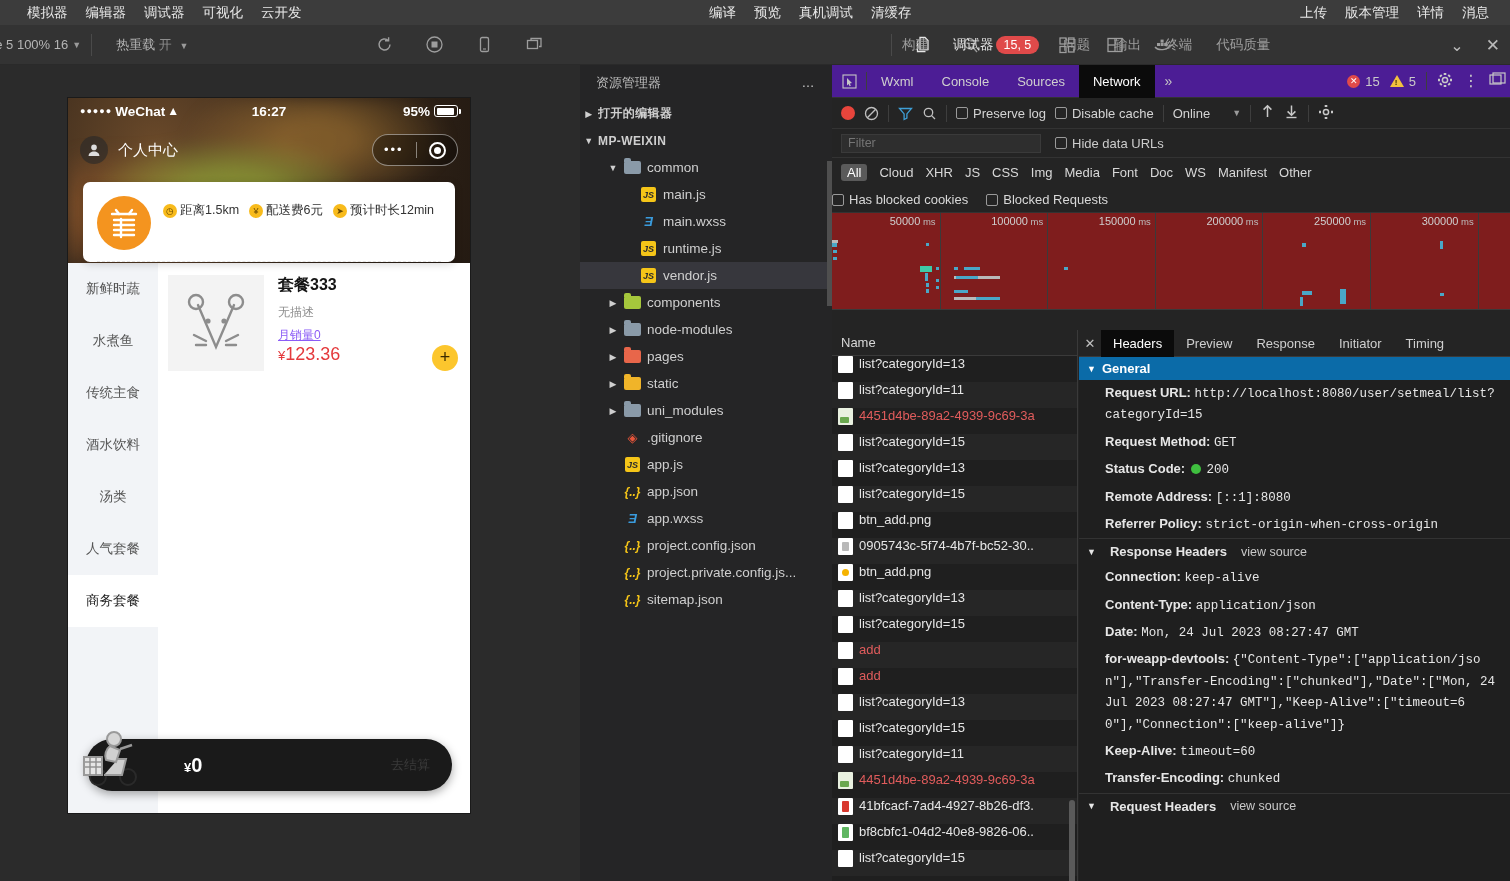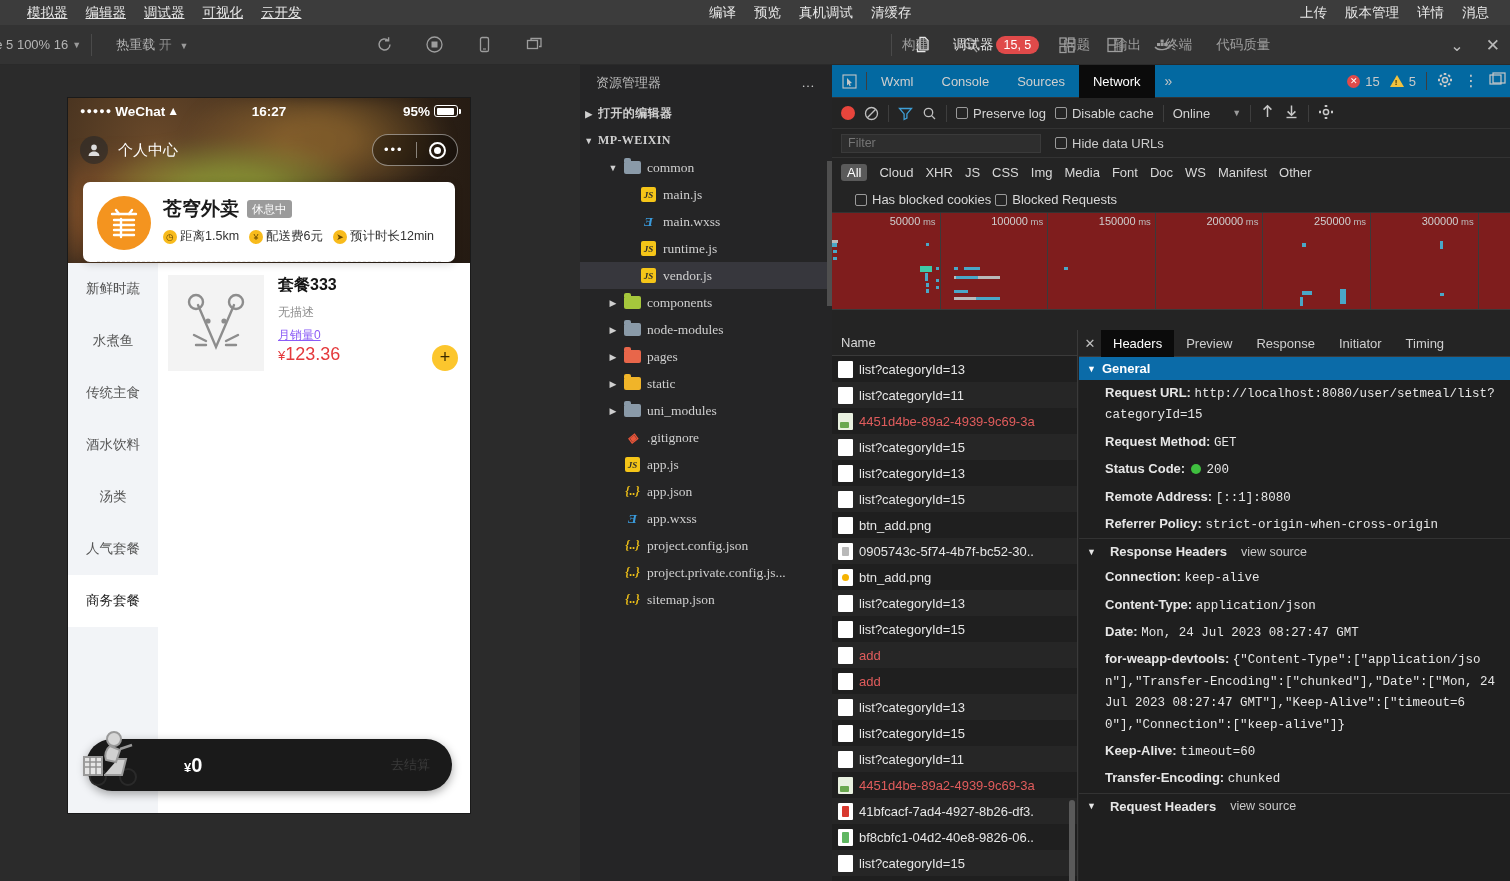--- a/index.html
+++ b/index.html
@@ -8,21 +8,21 @@
     background:#1e1e1e;
     font-family:"Liberation Sans","DejaVu Sans",sans-serif;
     font-size:13px; color:#cccccc;
   }
   .app { position:relative; width:1510px; height:881px; }
 
   
   .menubar {
     position:absolute; left:0; top:0; width:1510px; height:25px;
     background:#3c3c3c; display:flex; align-items:center;
-    color:#e8e8e8; font-size:13.5px;text-decoration:underline;
+    color:#e8e8e8; font-size:13.5px;
   }
   .menubar .mgroup { display:flex; align-items:center; }
   .menubar .mitem { padding:0 9px; white-space:nowrap; cursor:default; line-height:25px; }
   .mg-left { margin-left:18px; }
   .mg-center { position:absolute; left:700px; }
   .mg-right { position:absolute; right:12px; }
 
   
   .toolbar {
     position:absolute; left:0; top:25px; width:1510px; height:40px;
@@ -145,21 +145,21 @@
     position:absolute; left:18px; bottom:22px; width:366px; height:52px;
     background:#1a1a1a; border-radius:26px; display:flex; align-items:center;
     z-index:8; box-shadow:0 3px 10px rgba(0,0,0,.35);
   }
   .cart-ic { position:absolute; left:-10px; top:-18px; width:74px; height:72px; }
   .cart-total { margin-left:98px; color:#fff; font-size:20px; font-weight:bold; }
   .cart-total .yen { font-size:13px; }
   .cart-go { margin-left:auto; margin-right:22px; color:#3a3a3a; font-size:13px; }
 
   
-  .explorer { position:absolute; left:580px; top:65px; width:252px; height:816px; background:#252526;font-family:Liberation Serif, serif; }
+  .explorer { position:absolute; left:580px; top:65px; width:252px; height:816px; background:#252526; }
   .ex-head { height:35px; display:flex; align-items:center; padding:0 16px; color:#bbbbbb; font-size:13px; }
   .ex-head .dots { margin-left:auto; letter-spacing:1.5px; color:#cccccc; }
   .ex-row { height:27px; display:flex; align-items:center; font-size:13.5px; color:#cfcfcf; padding-right:6px; white-space:nowrap; }
   .ex-row.sect { font-weight:bold; font-size:12px; letter-spacing:.4px; }
   .ex-row.selected { background:#37373d; }
   .tw { width:18px; display:flex; align-items:center; justify-content:center; color:#cfcfcf; font-size:9px; flex:0 0 auto; }
   .fic { width:21px; display:flex; align-items:center; justify-content:center; flex:0 0 auto; margin-right:4px; }
   .ex-label { overflow:hidden; text-overflow:ellipsis; }
   .ex-scroll { position:absolute; right:0; top:96px; width:5px; height:145px; background:#4f4f4f; }
 
@@ -167,21 +167,21 @@
   .gi { font-size:9px; font-weight:bold; width:15px; height:15px; display:flex; align-items:center; justify-content:center; border-radius:2px; }
   .gi.js { background:#f5c518; color:#2b2b2b; }
   .gi.json { color:#f5c518; font-size:12px; background:none; }
   .gi.wxss { color:#3a9bdc; font-size:13px; background:none; font-weight:bold; }
   .gi.git { color:#e8553a; font-size:13px; background:none; }
   .folder { width:17px; height:13px; border-radius:2px; position:relative; }
   .folder:before{content:"";position:absolute;left:0;top:-3.5px;width:7px;height:4px;border-radius:2px 2px 0 0;background:inherit;}
 
   
   .devtools { position:absolute; left:832px; top:65px; width:678px; height:816px; background:#242424; }
-  .dt-tabs { height:33px; background:#0369a1; display:flex; align-items:center; border-bottom:1px solid #333; }
+  .dt-tabs { height:33px; background:#4c1d95; display:flex; align-items:center; border-bottom:1px solid #333; }
   .dt-cursor { width:34px; display:flex; align-items:center; justify-content:center; color:#c6c6c6; }
   .dt-vsep { width:1px; height:18px; background:#3e3e3e; }
   .dt-tab { padding:0 14px; line-height:33px; color:#cfcfcf; font-size:13px; }
   .dt-tab.active { background:#0b0b0b; color:#ffffff; }
   .dt-more { padding:0 10px; color:#c6c6c6; font-size:14px; }
   .dt-right { margin-left:auto; display:flex; align-items:center; gap:10px; padding-right:4px; color:#c9c9c9; font-size:13px; }
   .err-pill { display:flex; align-items:center; gap:5px; }
   .err-dot { width:13px; height:13px; border-radius:50%; background:#e04a4a; color:#fff; font-size:9px; display:flex; align-items:center; justify-content:center; }
   .warn-tri { width:0;height:0;border-left:7px solid transparent;border-right:7px solid transparent;border-bottom:12px solid #f2c23e; position:relative;}
   .warn-tri:after{content:"!";position:absolute;left:-2px;top:3px;font-size:8px;color:#3a2c00;font-weight:bold;}
@@ -191,33 +191,33 @@
   .clear-ic, .filt-ic, .srch-ic { color:#c0c0c0; display:flex; align-items:center; }
   .cb { width:12px; height:12px; border:1px solid #9a9a9a; border-radius:2px; display:inline-block; vertical-align:-2px; margin-right:5px;}
   .chk { display:flex; align-items:center; white-space:nowrap; }
   .sel { display:flex; align-items:center; gap:18px; white-space:nowrap; }
   .nt-sep { width:1px; height:17px; background:#3e3e3e; }
 
   .filter-row { height:29px; display:flex; align-items:center; padding:0 9px; gap:14px; border-bottom:1px solid #333;}
   .filter-box { width:200px; height:19px; background:#2e2e2e; border:1px solid #3a3a3a; color:#9a9a9a; font-size:12.5px; padding:0 6px; line-height:17px; }
   .types-row { height:29px; display:flex; align-items:center; gap:12px; padding:0 9px; font-size:13px; color:#d8d8d8; }
   .type-all { background:#5a5a5a; color:#fff; border-radius:3px; padding:1px 6px; }
-  .blocked-row { height:26px; display:flex; align-items:center; gap:4px; padding:0 23px; font-size:13px; color:#d8d8d8; border-bottom:1px solid #333; }
+  .blocked-row { height:26px; display:flex; align-items:center; gap:18px; padding:0 0; font-size:13px; color:#d8d8d8; border-bottom:1px solid #333; }
 
   .overview { position:relative; height:97px; border-bottom:1px solid #3a3a3a; background:#7f1d1d; overflow:hidden; }
   .ov-tick { position:absolute; top:0; height:97px; border-left:1px solid #3a3a3a; }
   .ov-lab { position:absolute; top:2px; font-size:11px; color:#cfcfcf; transform:translateX(-100%); padding-right:4px; white-space:nowrap;}
   .ov-unit { font-size:9.5px; color:#bdbdbd; }
   .bar { position:absolute; background:#4aa7c7; }
   .bar.g { background:#3ec9a7; }
   .bar.gr { background:#b9b9b9; }
 
   .reqlist { position:absolute; left:0; top:265px; width:246px; bottom:0; background:#1f1f1f; border-right:1px solid #3a3a3a; overflow:hidden;}
   .rl-head { height:26px; display:flex; align-items:center; padding-left:9px; font-size:13px; color:#d8d8d8; background:#242424; border-bottom:1px solid #3a3a3a;}
-  .rl-row { height:26px; display:flex; align-items:center; padding-left:6px; font-size:13px; color:#e6e6e6; gap:6px; white-space:nowrap; }
+  .rl-row { height:26px; display:flex; padding-left:6px; font-size:13px; color:#e6e6e6; gap:6px; white-space:nowrap; }
   .rl-row.alt { background:#262626; }
   .rl-row.err { color:#e05c5c; }
   .rl-ic { width:15px; height:17px; flex:0 0 auto; background:#fff; border-radius:1px; position:relative; }
   .rl-ic.img { background:#e9f1e0; }
   .rl-ic.img:after { content:""; position:absolute; left:2px; bottom:2px; width:9px; height:6px; background:#6aa84f; border-radius:1px;}
   .rl-ic.png { background:#fff; }
   .rl-ic.png:after{ content:""; position:absolute; left:4px; top:5px; width:7px; height:7px; border-radius:50%; background:#f5b301;}
   .rl-ic.red:after{ content:""; position:absolute; left:4px; top:3px; width:7px; height:11px; background:#d8392f; border-radius:1px;}
   .rl-ic.green:after{ content:""; position:absolute; left:4px; top:3px; width:7px; height:11px; background:#5fb661; border-radius:1px;}
   .rl-ic.gray:after{ content:""; position:absolute; left:4px; top:4px; width:7px; height:9px; background:#b9b9b9; border-radius:1px;}
@@ -410,24 +410,20 @@
                   <path d="M17 12l3 4M33 12l-3 4"></path>
                 <path d="M15 22h20"></path>
                   <path d="M15 27h20"></path>
                   <path d="M15 32h20"></path>
                   <path d="M15 37h20"></path>
                 <path d="M22 21v18"></path>
               </g>
             </svg>
           </span>
           <div class="sc-info">
-            <div class="sc-name-row">
-              <span class="sc-name">苍穹外卖</span>
-              <span class="sc-status">休息中</span>
-            </div>
             <div class="sc-metrics" id="shop-metrics">
                 <span class="mtag">
                   <span class="mdot">◷</span>
                   <span>距离1.5km</span>
                 </span>
                 <span class="mtag">
                   <span class="mdot">¥</span>
                   <span>配送费6元</span>
                 </span>
                 <span class="mtag">

